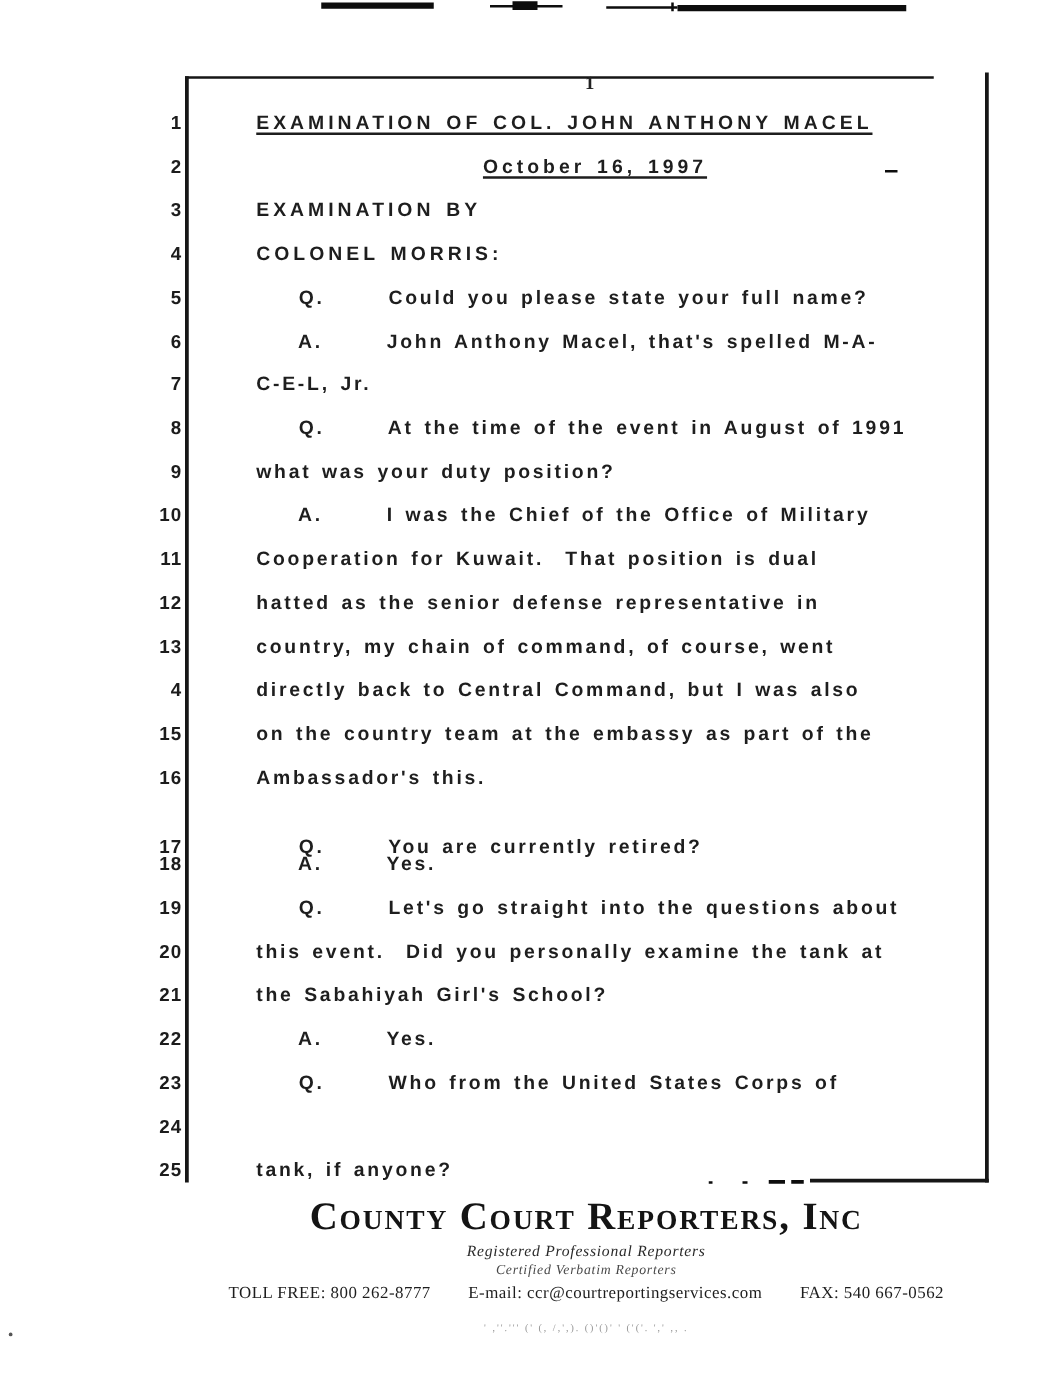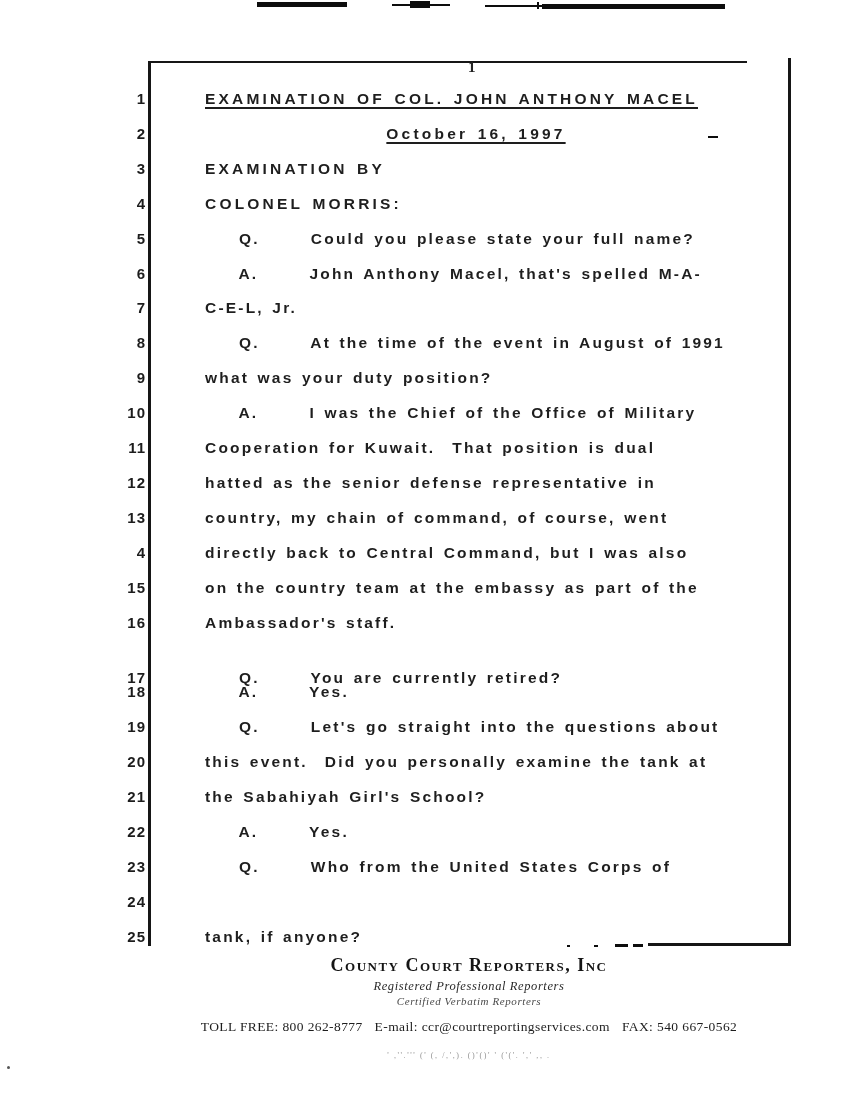--- a/index.html
+++ b/index.html
@@ -16,25 +16,25 @@
          font:bold 15.5px "Liberation Sans",sans-serif;color:#1e1e1e;
          letter-spacing:2.2px;word-spacing:2px;}
   .ltext.heading{letter-spacing:3.2px;}
   .ltext.underline{text-decoration:underline;text-decoration-thickness:2px;text-underline-offset:3px;}
   .ltext.center{width:542px;text-align:center;}
   
   .pagenum{position:absolute;left:468px;top:59px;font:600 15px "Liberation Serif",serif;color:#222;}
   
   .footer{position:absolute;left:148px;top:955px;width:642px;text-align:center;color:#181818;}
   .firm{font-family:"Liberation Serif",serif;font-variant:small-caps;font-weight:600;
-        font-size:18px;letter-spacing:1.5px;color:#141414;}
+        font-size:31px;letter-spacing:1.5px;color:#141414;}
   .tag1{font:italic 12.5px "Liberation Serif",serif;margin-top:3px;letter-spacing:0.6px;color:#2a2a2a;}
   .tag2{font:italic 11px "Liberation Serif",serif;margin-top:1px;letter-spacing:0.6px;color:#333;opacity:.9;}
-  .contact{margin-top:12px;font:13.5px "Liberation Serif",serif;letter-spacing:0.4px;color:#1d1d1d;
-           display:flex;justify-content:center;gap:12px;white-space:nowrap;}
+  .contact{margin-top:4px;font:13.5px "Liberation Serif",serif;letter-spacing:0.4px;color:#1d1d1d;
+           display:flex;justify-content:center;gap:30px;white-space:nowrap;}
   .fineprint{margin-top:16px;font:8px "Liberation Serif",serif;letter-spacing:1.6px;
              color:#555;opacity:.65;}
   .corner-dot{position:absolute;left:7px;top:1066px;width:3px;height:3px;background:#555;border-radius:50%;}
 </style>
 </head>
 <body>
 
 <div class="artifact" style="left:257px;top:2px;width:90px;height:5px;"></div>
 <div class="artifact" style="left:392px;top:4px;width:58px;height:2px;"></div>
 <div class="artifact" style="left:410px;top:1px;width:20px;height:7px;"></div>
@@ -109,21 +109,21 @@
     <div class="row" style="top: 543.7px;">
       <span class="lineno">4</span>
       <div class="ltext">directly back to Central Command, but I was also</div>
     </div>
     <div class="row" style="top: 578.6px;">
       <span class="lineno">15</span>
       <div class="ltext">on the country team at the embassy as part of the</div>
     </div>
     <div class="row" style="top: 613.5px;">
       <span class="lineno">16</span>
-      <div class="ltext">Ambassador's staff.</div>
+      <div class="ltext">Ambassador's this.</div>
     </div>
     <div class="row" style="top: 669px;">
       <span class="lineno">17</span>
       <div class="ltext">    Q.      You are currently retired?</div>
     </div>
     <div class="row" style="top: 683.3px;">
       <span class="lineno">18</span>
       <div class="ltext">    A.      Yes.</div>
     </div>
     <div class="row" style="top: 718.2px;">

